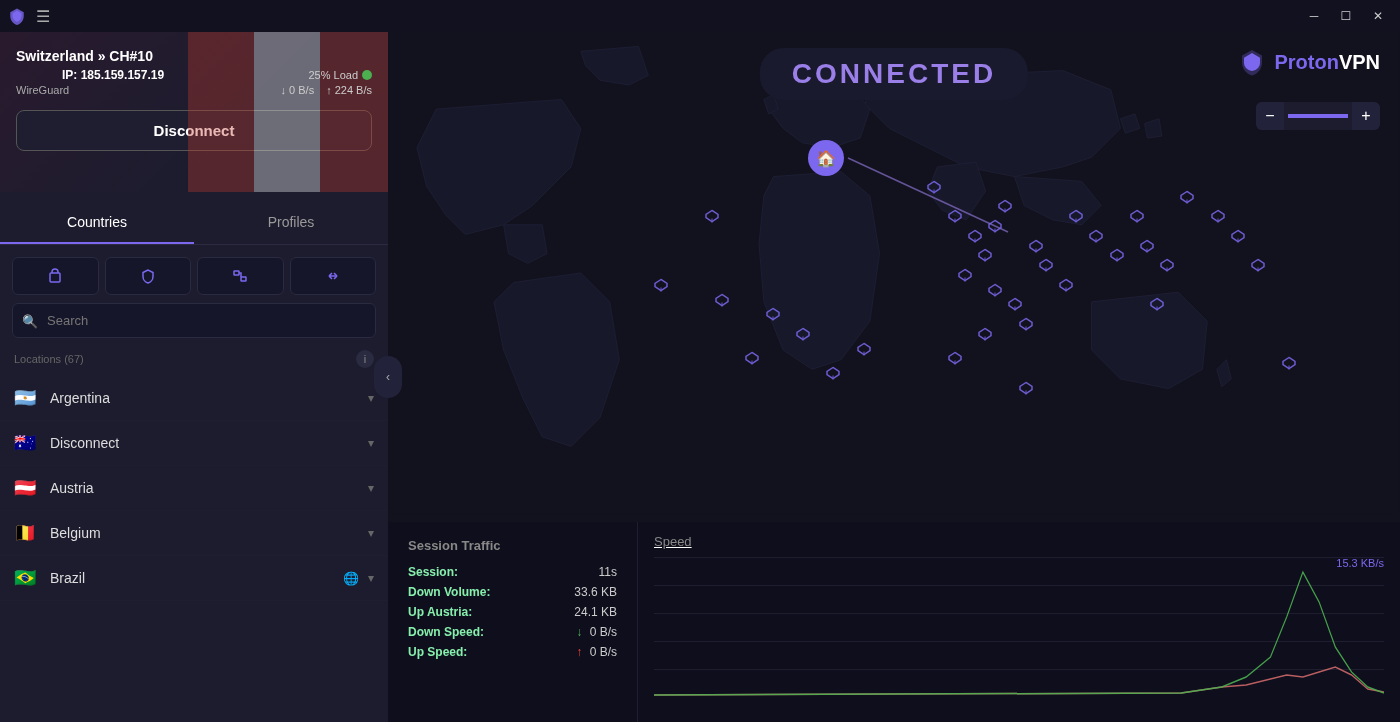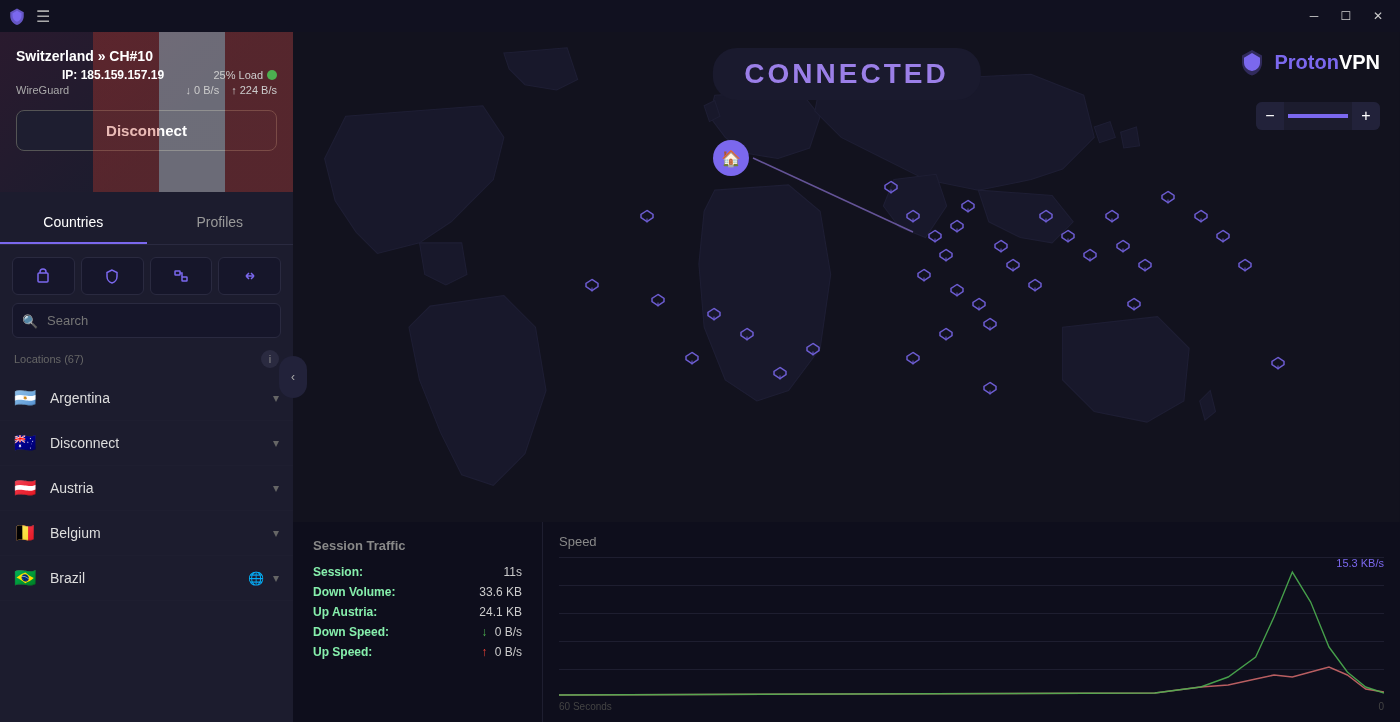--- a/index.html
+++ b/index.html
@@ -58,21 +58,21 @@
 
     
     .main-layout {
       display: flex;
       flex: 1;
       overflow: hidden;
     }
 
     
     .sidebar {
-      width: 293px;
+      width: 388px;
       background: #1c1c2e;
       flex-shrink: 0;
       display: flex;
       flex-direction: column;
       overflow: hidden;
     }
 
     .sidebar-header {
       position: relative;
       height: 160px;
@@ -481,20 +481,21 @@
     .stat-label { color: #86efac; font-weight: bold; }
     .stat-value { color: #ccc; font-weight: 500; }
 
     .stat-arrow-down { color: #4caf50; margin-right: 4px; }
     .stat-arrow-up { color: #f44336; margin-right: 4px; }
 
     .speed-chart-area {
       flex: 1;
       position: relative;
       padding: 12px 16px;
+      text-decoration: underline;
     }
 
     .speed-title {
       font-size: 13px;
       color: #888;
       margin-bottom: 8px;
     }
 
     .chart-canvas {
       position: relative;
@@ -916,22 +917,18 @@
               <div class="chart-grid-line"></div>
             </div>
 
             <svg class="chart-svg" viewBox="0 0 900 140" preserveAspectRatio="none">
 
               <polyline points="0,138 650,136 700,130 730,128 760,122 780,118 800,120 820,115 840,110 860,118 880,132 900,135" fill="none" stroke="#e57373" stroke-width="1.5" opacity="0.8"></polyline>
 
               <polyline points="0,138 650,136 700,130 730,120 760,100 780,60 800,15 820,45 840,90 860,115 880,130 900,136" fill="none" stroke="#4caf50" stroke-width="1.5" opacity="0.9"></polyline>
             </svg>
           </div>
-          <div class="chart-time-labels">
-            <span>60 Seconds</span>
-            <span>0</span>
-          </div>
         </div>
       </div>
 
     </div>
   </div>
 </div>
 
 </body></html>

